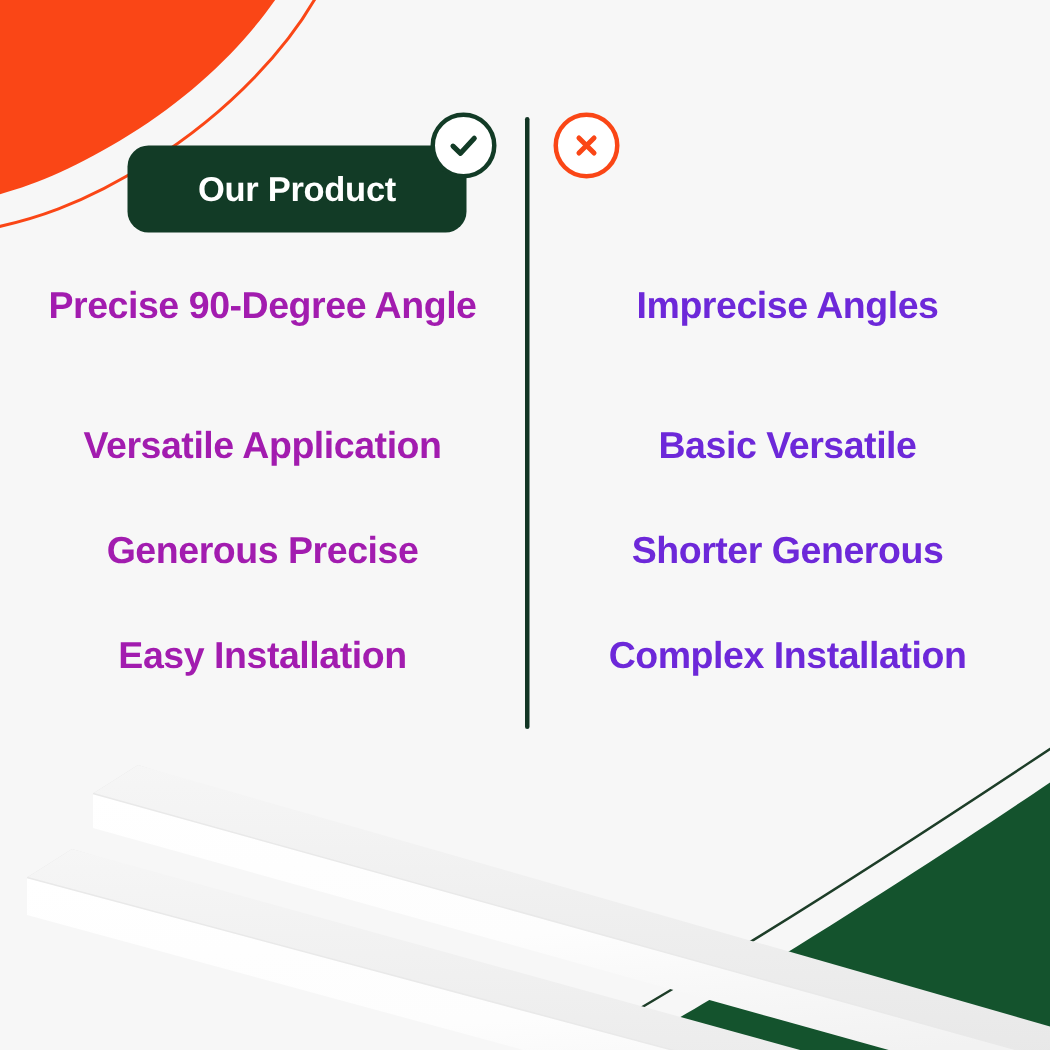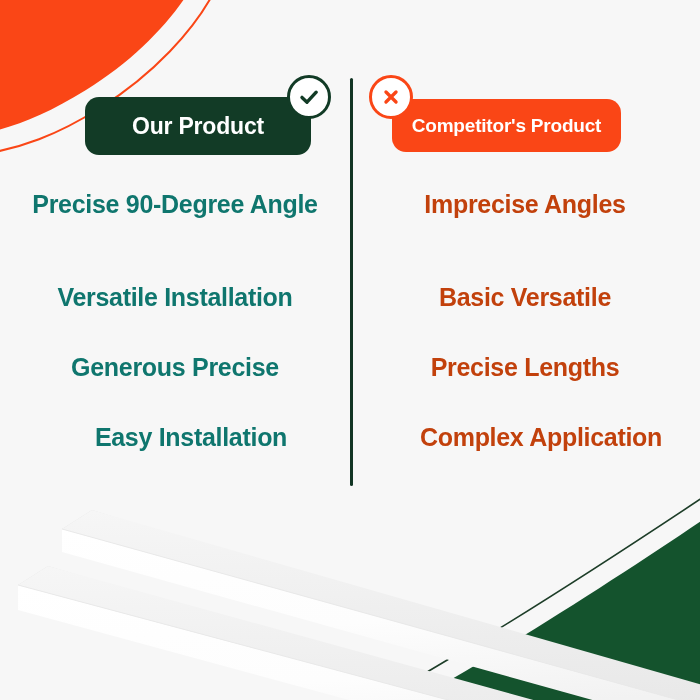--- a/index.html
+++ b/index.html
@@ -113,28 +113,28 @@
 
   .feature {
     box-sizing: border-box;
     width: 100%;
     text-align: center;
     font-weight: bold;
     font-size: 25px;
     line-height: 32px;
     letter-spacing: -0.3px;
   }
-  .col-left .feature  { color: #0f766e; }
-  .col-right .feature { color: #c2410c; }
+  .col-left .feature  { color: #a21caf; }
+  .col-right .feature { color: #6d28d9; }
 
   
   .r0 { position: absolute; top: 8px;   left: 0; }
   .r1 { position: absolute; top: 101px; left: 0; }
   .r2 { position: absolute; top: 171px; left: 0; }
-  .r3 { position: absolute; top: 241px; left: 16px; }
+  .r3 { position: absolute; top: 241px; left: 0; }
 </style>
 </head>
 <body>
 
 <div id="canvas">
 
   <svg class="bg-svg" viewBox="0 0 700 700">
     <defs>
       <linearGradient id="stripFace" x1="0" y1="0" x2="0.25" y2="1">
         <stop offset="0%" stop-color="#ffffff"></stop>
@@ -192,37 +192,34 @@
 
     <div class="pill pill-ours">
       <span>Our Product</span>
     </div>
     <div class="badge badge-check">
       <svg width="24" height="24" viewBox="0 0 24 24" aria-hidden="true">
         <path d="M5 12.4 L10 17.2 L19.2 7.2" fill="none" stroke="#123b26" stroke-width="3.4" stroke-linecap="round" stroke-linejoin="round"></path>
       </svg>
     </div>
 
-    <div class="pill pill-theirs">
-      <span>Competitor's Product</span>
-    </div>
     <div class="badge badge-cross">
       <svg width="22" height="22" viewBox="0 0 24 24" aria-hidden="true">
         <path d="M6.5 6.5 L17.5 17.5 M17.5 6.5 L6.5 17.5" fill="none" stroke="#fa4616" stroke-width="3.6" stroke-linecap="round"></path>
       </svg>
     </div>
 
     <div class="col col-left">
       <div class="feature r0">Precise 90-Degree Angle</div>
-      <div class="feature r1">Versatile Installation</div>
+      <div class="feature r1">Versatile Application</div>
       <div class="feature r2">Generous Precise</div>
       <div class="feature r3">Easy Installation</div>
     </div>
 
     <div class="col col-right">
       <div class="feature r0">Imprecise Angles</div>
       <div class="feature r1">Basic Versatile</div>
-      <div class="feature r2">Precise Lengths</div>
-      <div class="feature r3">Complex Application</div>
+      <div class="feature r2">Shorter Generous</div>
+      <div class="feature r3">Complex Installation</div>
     </div>
 
   </div>
 </div>
 
 </body></html>

